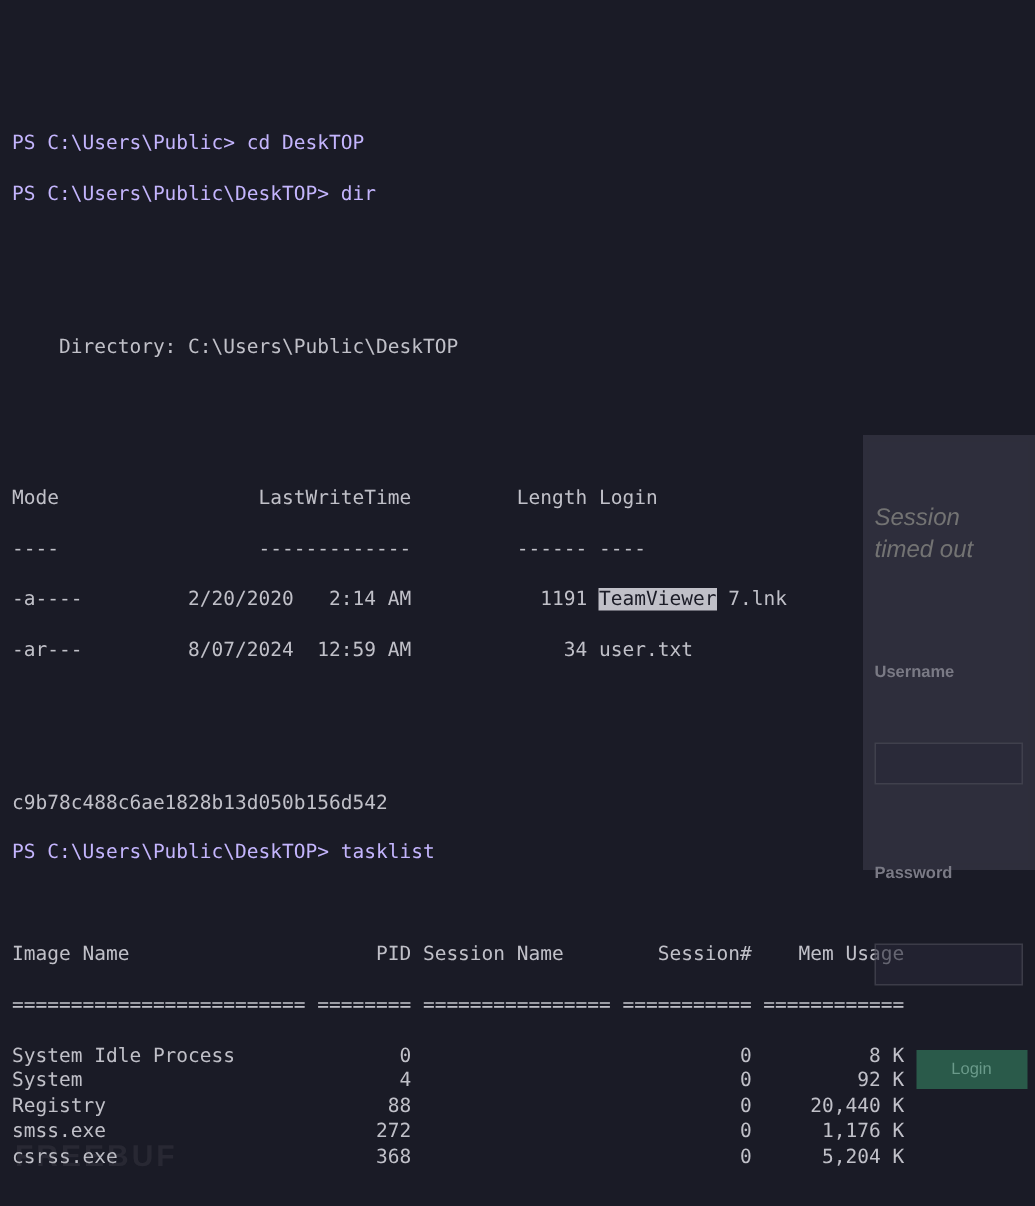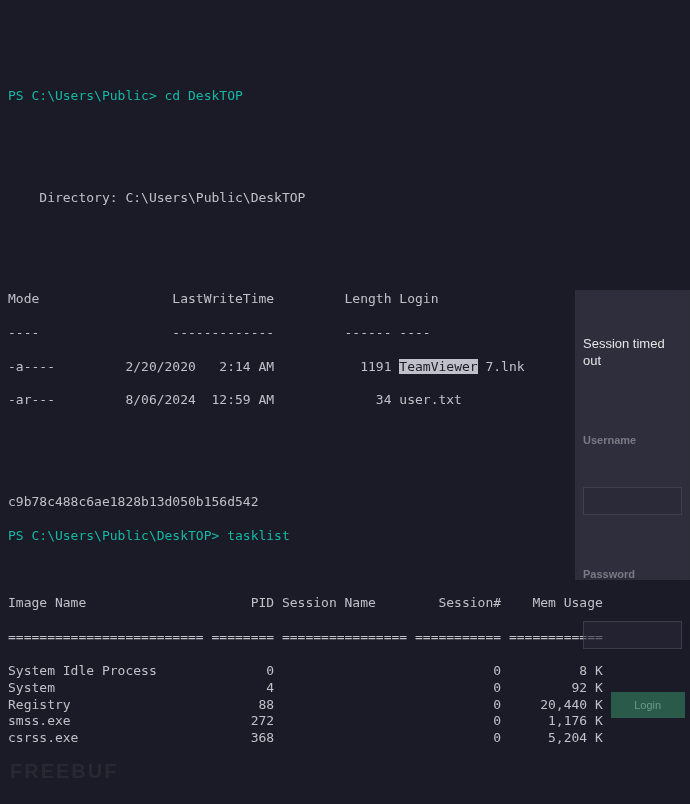--- a/index.html
+++ b/index.html
@@ -16,43 +16,44 @@
       width: 690px;
       height: 804px;
       position: relative;
       overflow: hidden;
       white-space: pre;
     }
     .terminal {
       padding: 4px 8px;
     }
     .prompt-line {
-      color: #14b8a6;
+      color: #c4b5fd;
     }
     .highlight {
       background: #c0c0c8;
       color: #1a1b26;
       margin-top: 48px;
     }
     .overlay-panel {
       position: absolute;
       right: 0;
       top: 290px;
       width: 115px;
       height: 290px;
       background: rgba(60, 60, 75, 0.6);
       padding: 12px 8px;
       backdrop-filter: blur(2px);
     }
     .overlay-title {
       font-family: Arial, sans-serif;
-      font-size: 13px;
-      color: #e5e5e5;
+      font-size: 16px;
+      color: #737373;
       margin-bottom: 18px;
       white-space: normal;
+      font-style: italic;
     }
     .overlay-label {
       font-family: Arial, sans-serif;
       font-size: 11px;
       color: #7a7a85;
       margin-bottom: 6px;
       margin-top: 12px;
       font-weight: bold;
     }
     .overlay-input {
@@ -84,29 +85,30 @@
       letter-spacing: 2px;
     }
   </style>
 </head>
 <body>
 
 
 
 <div class="terminal">
 <div class="prompt-line">PS C:\Users\Public&gt; cd DeskTOP</div>
+<div class="prompt-line">PS C:\Users\Public\DeskTOP&gt; dir</div>
 <div> </div>
 <div> </div>
 <div>    Directory: C:\Users\Public\DeskTOP</div>
 <div> </div>
 <div> </div>
 <div>Mode                 LastWriteTime         Length Login</div>
 <div>----                 -------------         ------ ----</div>
 <div><span>-a----         2/20/2020   2:14 AM           1191 </span><span class="highlight">TeamViewer</span><span> 7.lnk</span></div>
-<div>-ar---         8/06/2024  12:59 AM             34 user.txt</div>
+<div>-ar---         8/07/2024  12:59 AM             34 user.txt</div>
 <div> </div>
 <div> </div>
 <div>c9b78c488c6ae1828b13d050b156d542</div>
 <div class="prompt-line">PS C:\Users\Public\DeskTOP&gt; tasklist</div>
 <div> </div>
 <div>Image Name                     PID Session Name        Session#    Mem Usage</div>
 <div>========================= ======== ================ =========== ============</div>
 <div id="tasklist-rows"><div>System Idle Process              0                            0          8 K</div><div>System                           4                            0         92 K</div><div>Registry                        88                            0     20,440 K</div><div>smss.exe                       272                            0      1,176 K</div><div>csrss.exe                      368                            0      5,204 K</div></div>
 </div>
 

